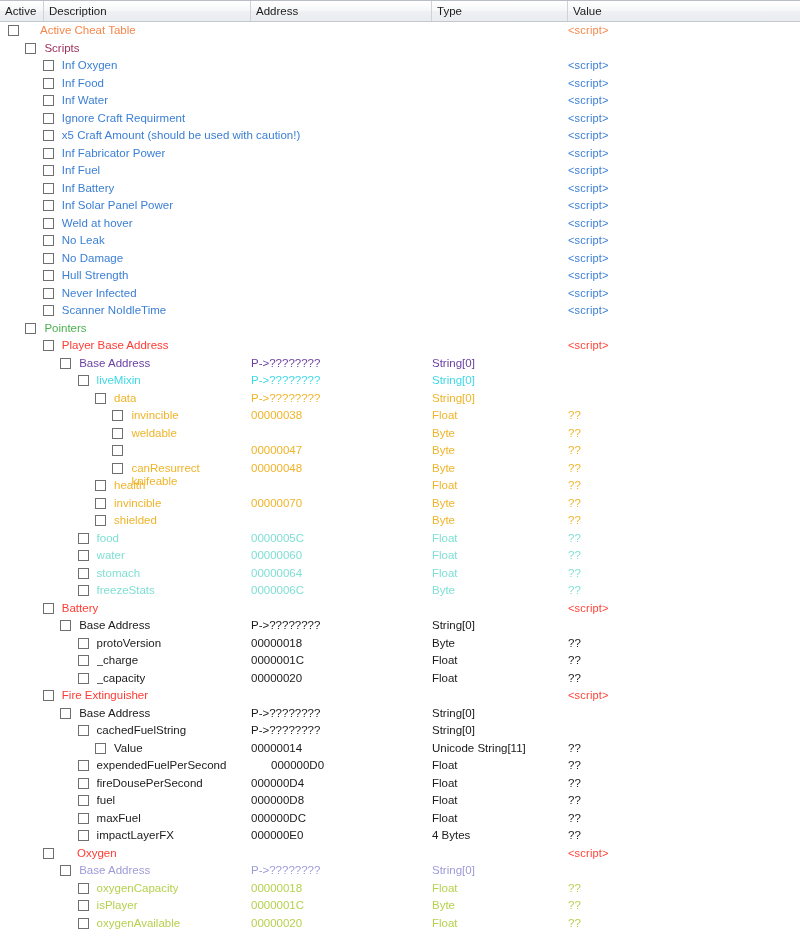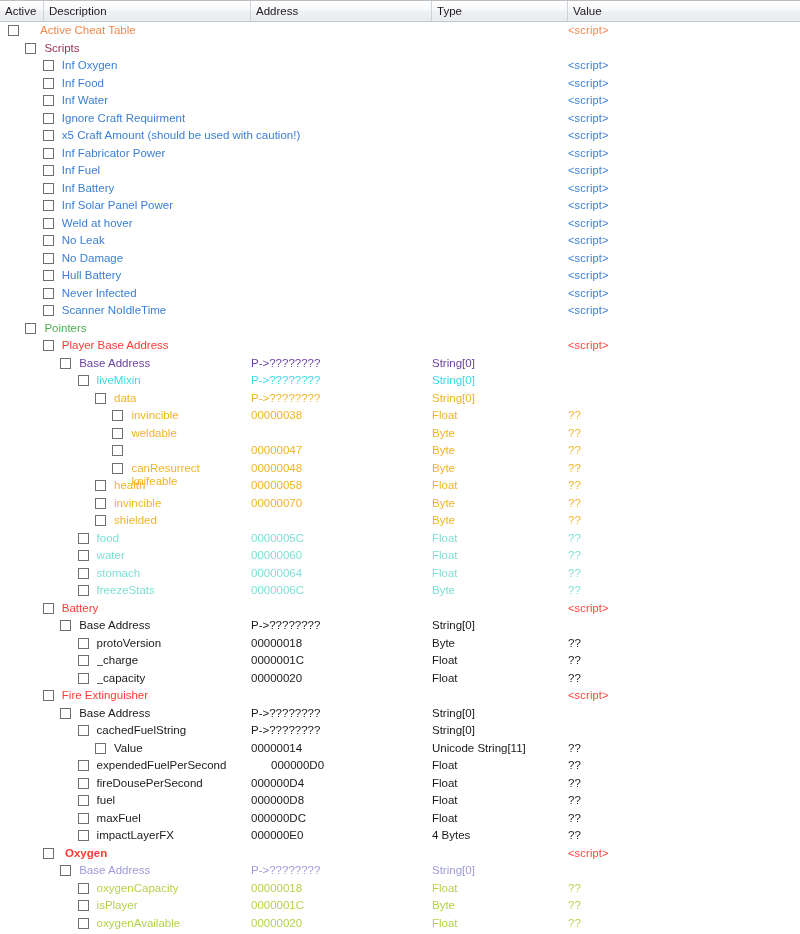--- a/index.html
+++ b/index.html
@@ -219,21 +219,21 @@
       </div>
       <div class="row">
         <div class="cb" style="left: 42.8px;"></div>
         <div class="desc" style="left: 61.8px; color: rgb(59, 127, 212);">No Damage</div>
         <div class="addr" style="color: rgb(59, 127, 212);"></div>
         <div class="type" style="color: rgb(59, 127, 212);"></div>
         <div class="val script" style="color: rgb(59, 127, 212);">&lt;script&gt;</div>
       </div>
       <div class="row">
         <div class="cb" style="left: 42.8px;"></div>
-        <div class="desc" style="left: 61.8px; color: rgb(59, 127, 212);">Hull Battery</div>
+        <div class="desc" style="left: 61.8px; color: rgb(59, 127, 212);">Hull Strength</div>
         <div class="addr" style="color: rgb(59, 127, 212);"></div>
         <div class="type" style="color: rgb(59, 127, 212);"></div>
         <div class="val script" style="color: rgb(59, 127, 212);">&lt;script&gt;</div>
       </div>
       <div class="row">
         <div class="cb" style="left: 42.8px;"></div>
         <div class="desc" style="left: 61.8px; color: rgb(59, 127, 212);">Never Infected</div>
         <div class="addr" style="color: rgb(59, 127, 212);"></div>
         <div class="type" style="color: rgb(59, 127, 212);"></div>
         <div class="val script" style="color: rgb(59, 127, 212);">&lt;script&gt;</div>
@@ -303,21 +303,20 @@
       <div class="row">
         <div class="cb" style="left: 112.4px;"></div>
         <div class="desc" style="left: 131.4px; color: rgb(240, 180, 41);">canResurrect</div>
         <div class="addr" style="color: rgb(240, 180, 41);">00000048</div>
         <div class="type" style="color: rgb(240, 180, 41);">Byte</div>
         <div class="val" style="color: rgb(240, 180, 41);">??</div>
       </div>
       <div class="row">
         <div class="cb" style="left: 95px;"></div>
         <div class="desc" style="left: 114px; color: rgb(240, 180, 41);">health</div>
-        <div class="addr" style="color: rgb(240, 180, 41);">00000058</div>
         <div class="type" style="color: rgb(240, 180, 41);">Float</div>
         <div class="val" style="color: rgb(240, 180, 41);">??</div>
       </div>
       <div class="row">
         <div class="cb" style="left: 95px;"></div>
         <div class="desc" style="left: 114px; color: rgb(240, 180, 41);">invincible</div>
         <div class="addr" style="color: rgb(240, 180, 41);">00000070</div>
         <div class="type" style="color: rgb(240, 180, 41);">Byte</div>
         <div class="val" style="color: rgb(240, 180, 41);">??</div>
       </div>
@@ -448,21 +447,21 @@
       </div>
       <div class="row">
         <div class="cb" style="left: 77.6px;"></div>
         <div class="desc" style="left: 96.6px; color: rgb(26, 26, 26);">impactLayerFX</div>
         <div class="addr" style="color: rgb(26, 26, 26);">000000E0</div>
         <div class="type" style="color: rgb(26, 26, 26);">4 Bytes</div>
         <div class="val" style="color: rgb(26, 26, 26);">??</div>
       </div>
       <div class="row">
         <div class="cb" style="left: 42.8px;"></div>
-        <div class="desc" style="left: 65px; color: rgb(255, 59, 51); font-weight: bold;">Oxygen</div>
+        <div class="desc" style="left: 77px; color: rgb(255, 59, 51);">Oxygen</div>
         <div class="addr" style="color: rgb(255, 59, 51);"></div>
         <div class="type" style="color: rgb(255, 59, 51);"></div>
         <div class="val script" style="color: rgb(255, 68, 56);">&lt;script&gt;</div>
       </div>
       <div class="row">
         <div class="cb" style="left: 60.2px;"></div>
         <div class="desc" style="left: 79.2px; color: rgb(157, 155, 216);">Base Address</div>
         <div class="addr" style="color: rgb(157, 155, 216);">P-&gt;????????</div>
         <div class="type" style="color: rgb(157, 155, 216);">String[0]</div>
         <div class="val" style="color: rgb(157, 155, 216);"></div>

